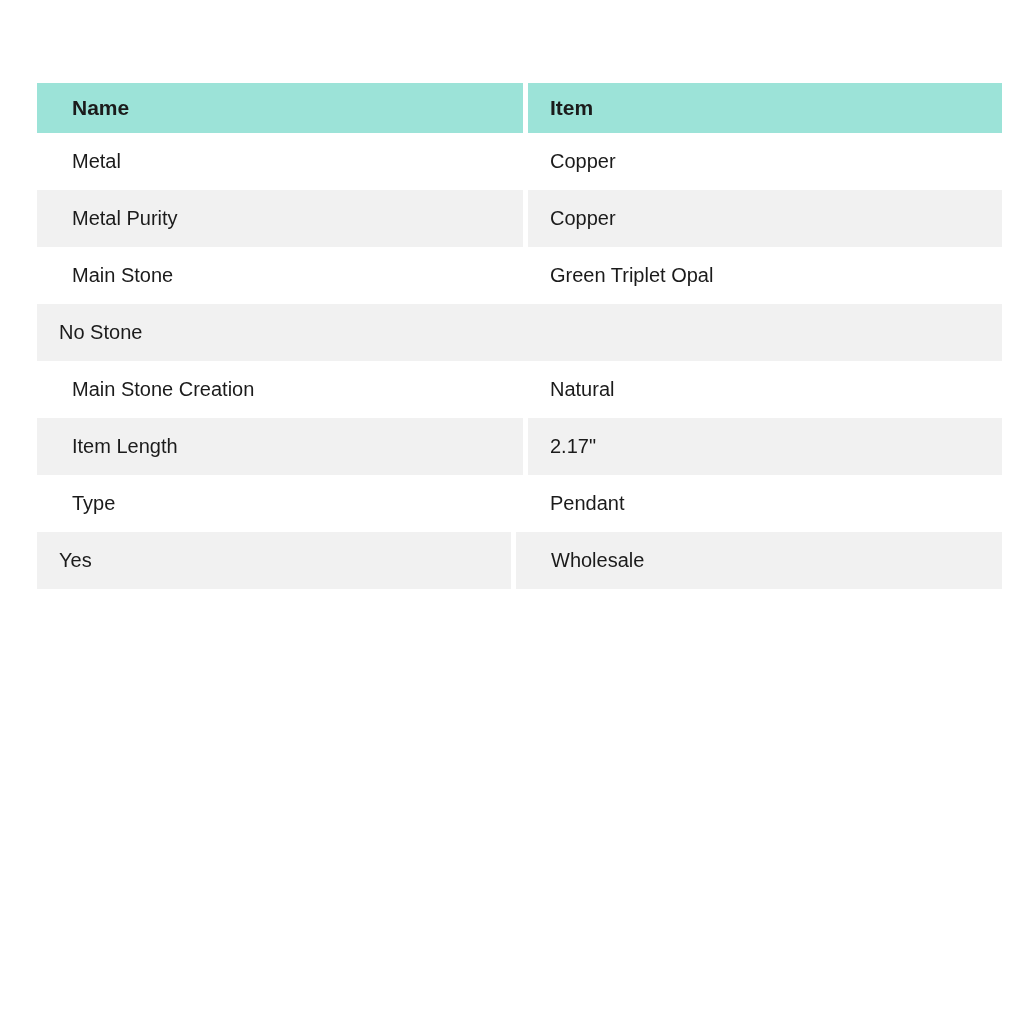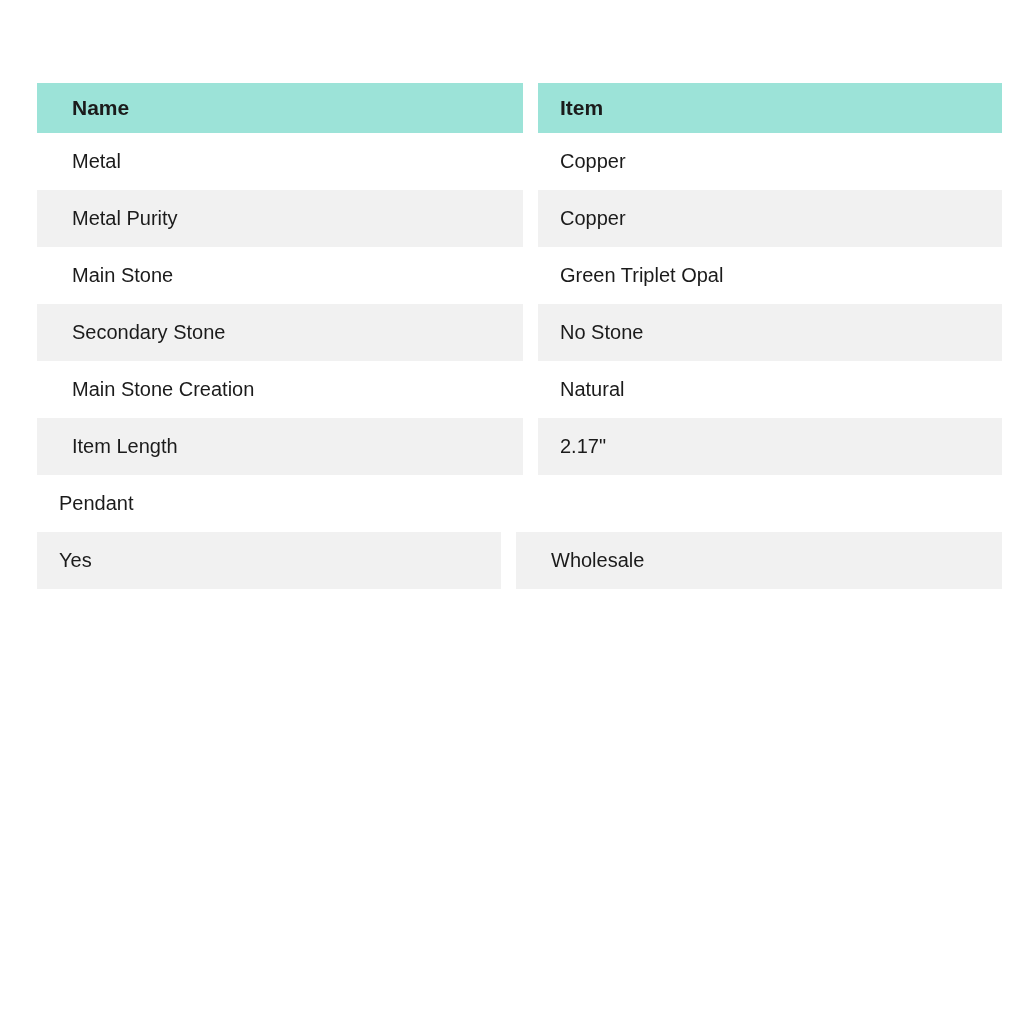--- a/index.html
+++ b/index.html
@@ -19,21 +19,21 @@
     overflow: hidden;
   }
   .spec-table {
     position: absolute;
     left: 37px;
     top: 83px;
     width: 965px;
   }
   .trow {
     display: flex;
-    gap: 15px; 
+    gap: 5px; 
   }
   .cell {
     display: flex;
     align-items: center;
     box-sizing: border-box;
     color: var(--text-color, #1b1b1b);
     background: transparent;
     white-space: nowrap;
     overflow: hidden;
   }
@@ -78,35 +78,35 @@
           <div class="cell name-cell">Metal Purity</div>
           <div class="cell value-cell">Copper</div>
         </div>
 
         <div class="trow row">
           <div class="cell name-cell">Main Stone</div>
           <div class="cell value-cell">Green Triplet Opal</div>
         </div>
 
         <div class="trow row alt">
-          <div class="cell name-cell">Secondary Stone</div>
           <div class="cell value-cell">No Stone</div>
         </div>
 
         <div class="trow row">
           <div class="cell name-cell">Main Stone Creation</div>
           <div class="cell value-cell">Natural</div>
         </div>
 
         <div class="trow row alt">
           <div class="cell name-cell">Item Length</div>
           <div class="cell value-cell">2.17"</div>
         </div>
 
         <div class="trow row">
+          <div class="cell name-cell">Type</div>
           <div class="cell value-cell">Pendant</div>
         </div>
 
         <div class="trow row alt">
           <div class="cell value-cell">Yes</div>
           <div class="cell name-cell">Wholesale</div>
         </div>
       </div>
 
   </div>

